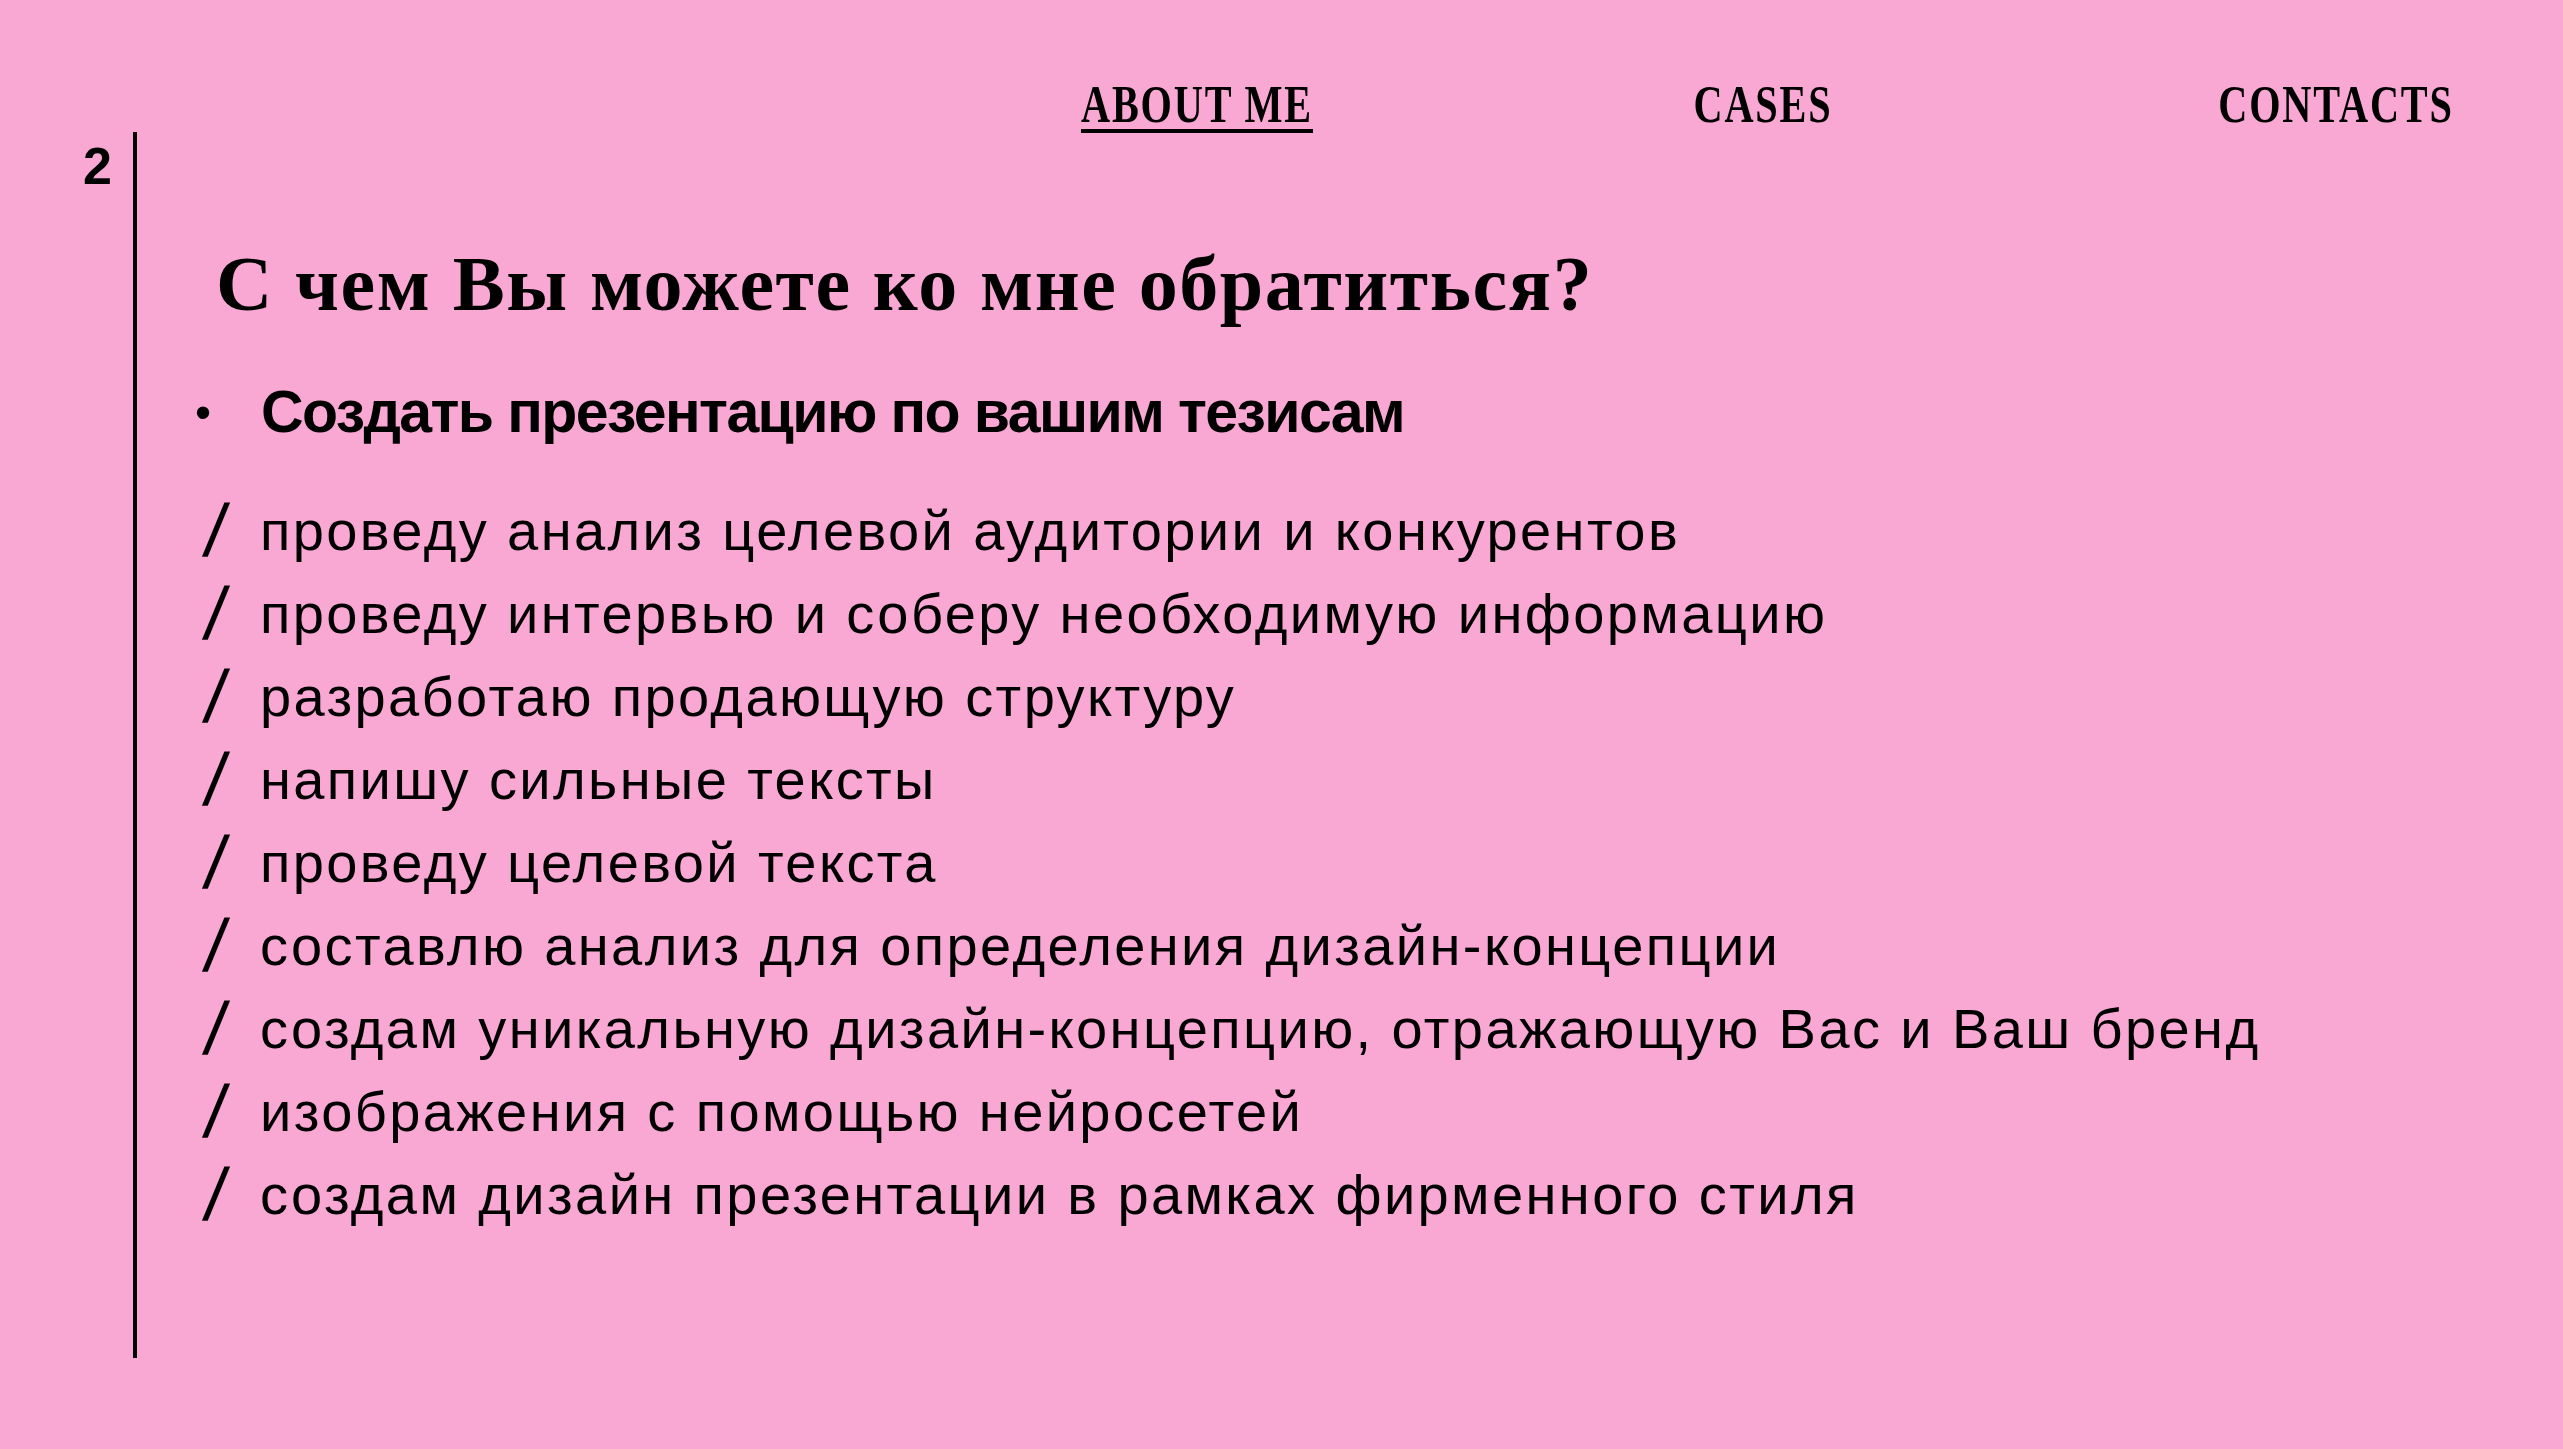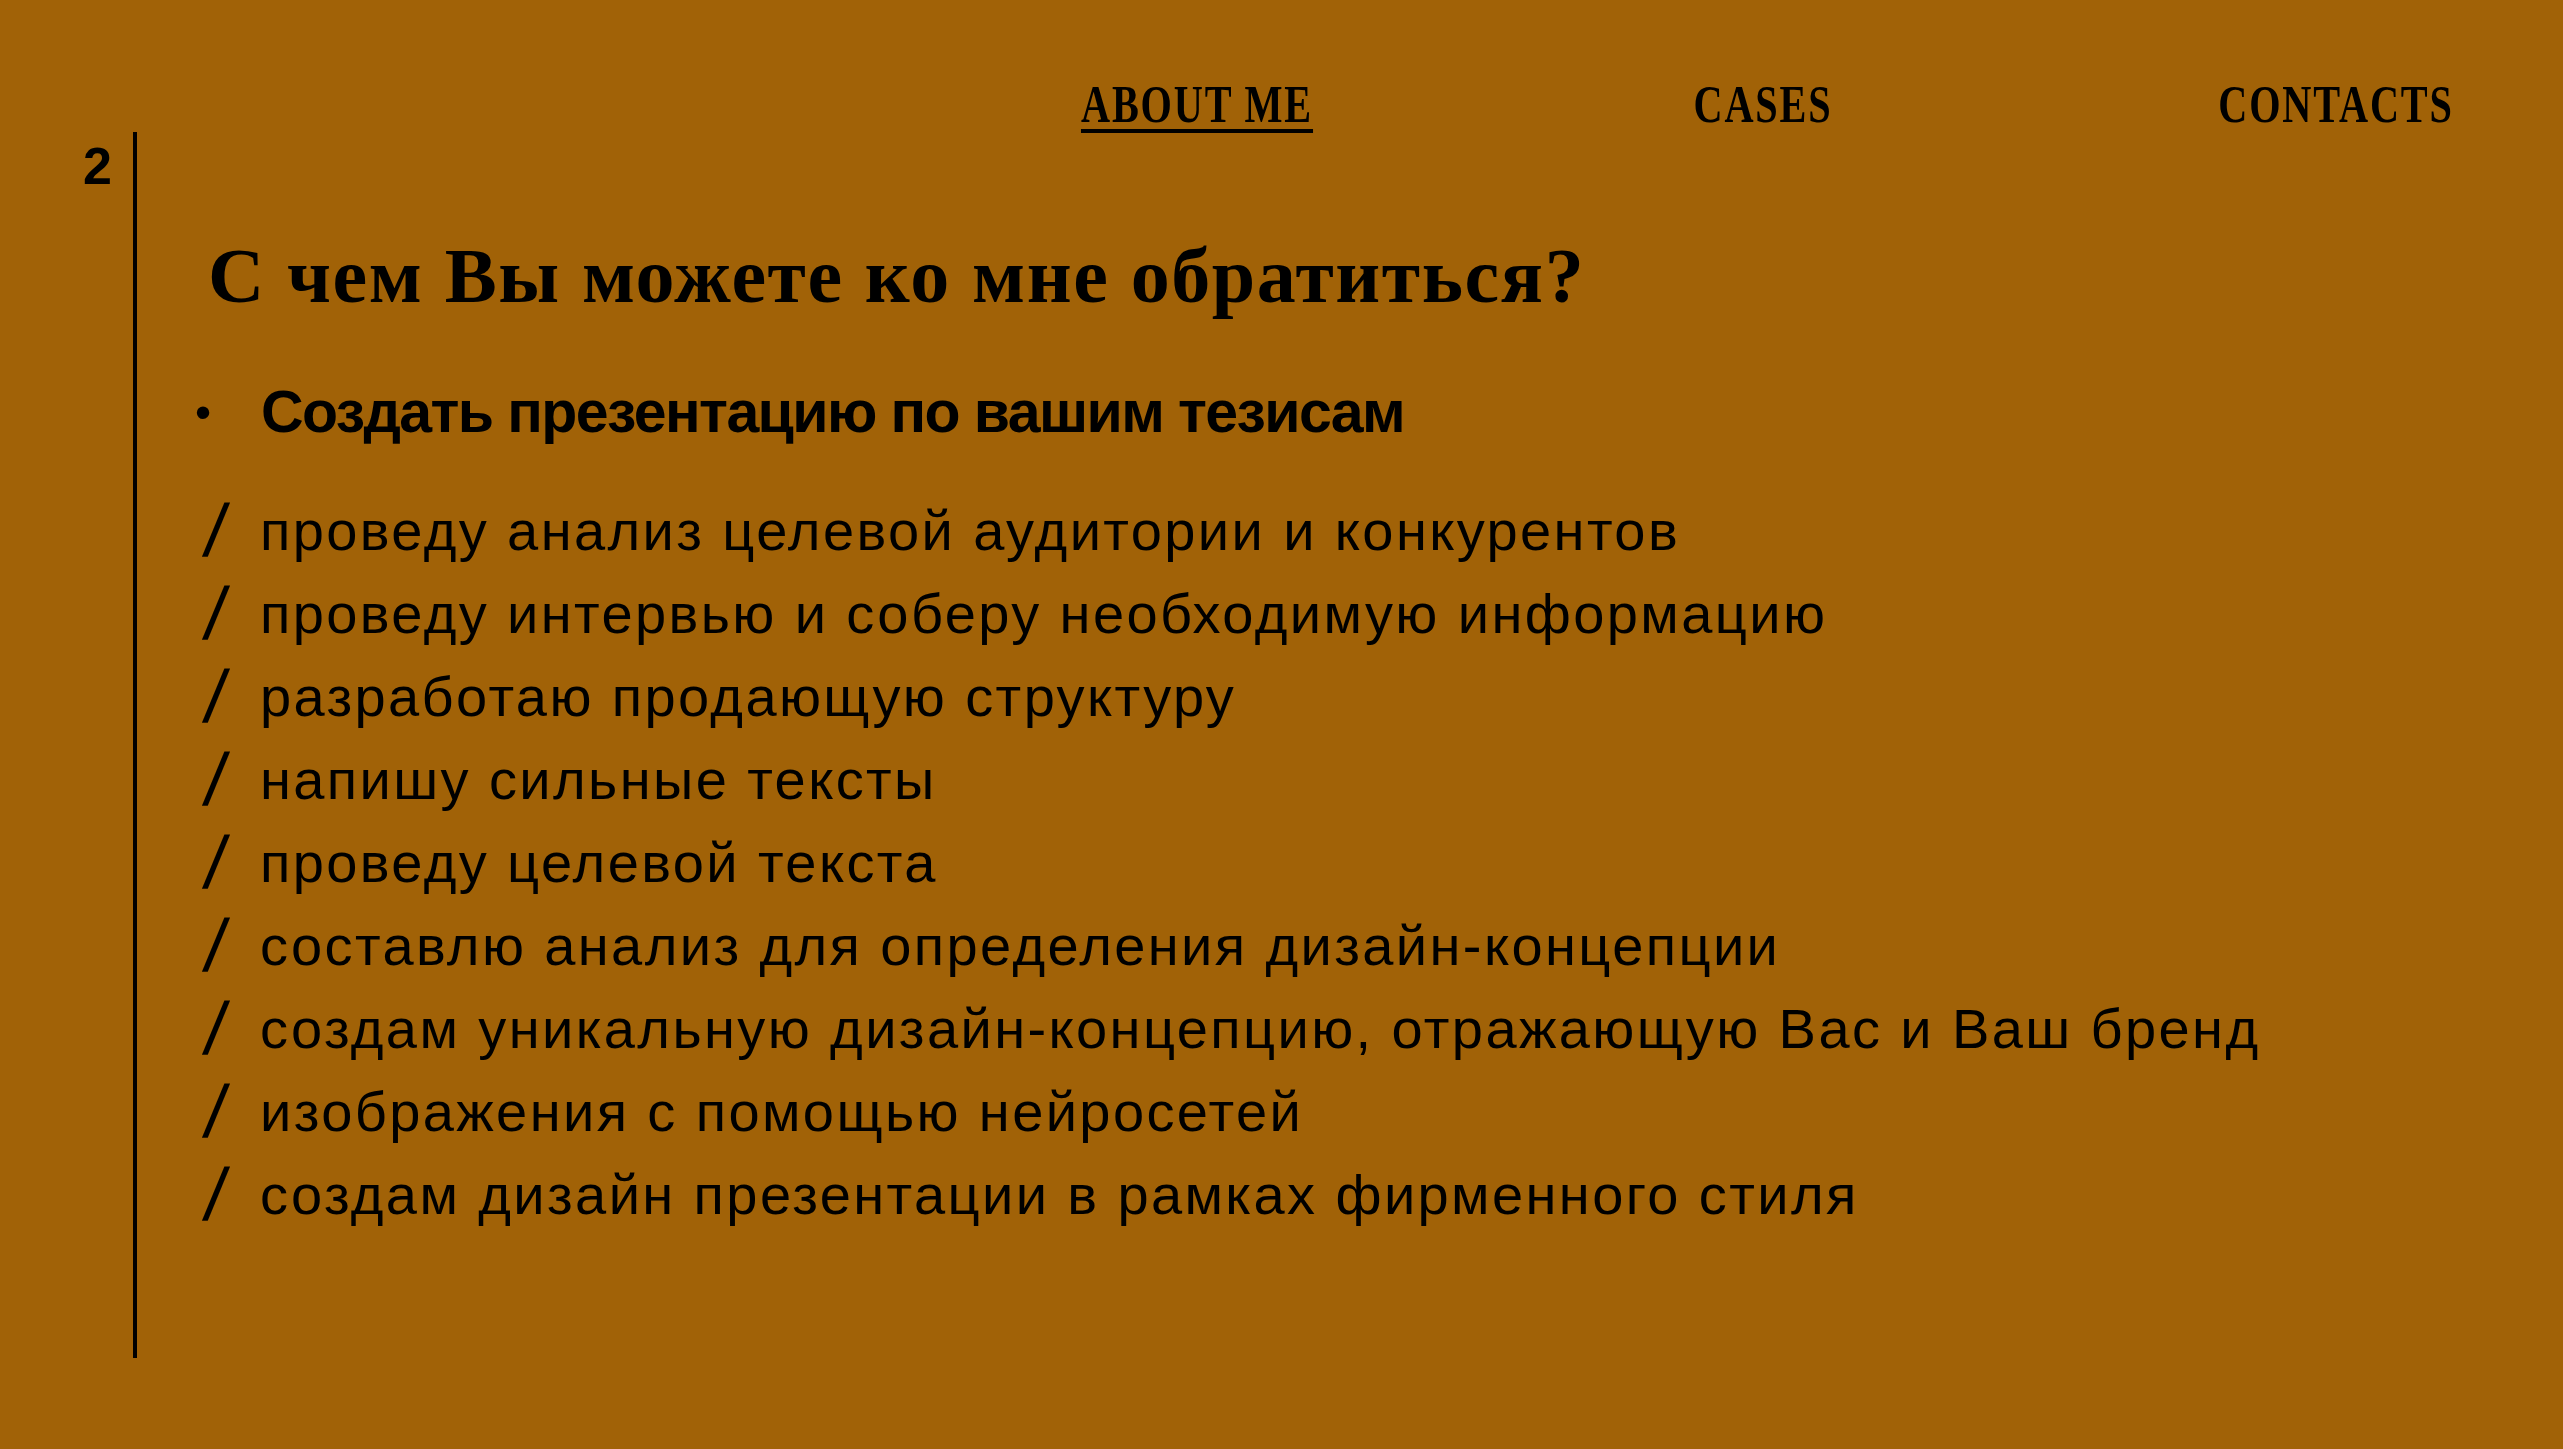--- a/index.html
+++ b/index.html
@@ -3,21 +3,21 @@
 <meta charset="utf-8">
 <style>
   html, body { margin: 0; padding: 0; }
   body {
     width: 2563px; height: 1450px;
     background: #ffffff;
     font-family: "Liberation Sans", sans-serif;
     color: #000000;
     overflow: hidden;
   }
-  .slide { position: relative; width: 2563px; height: 1450px; background: #a16207; }
+  .slide { position: relative; width: 2563px; height: 1450px; background: #f9a8d4; }
 
   
   .nav-item {
     position: absolute;
     top: 78px;
     transform: translateX(-50%);
     text-decoration: none;
     color: #000000;
     white-space: nowrap;
     cursor: pointer;
@@ -52,21 +52,21 @@
     position: absolute;
     left: 133px; top: 132px;
     width: 4px; height: 1226px;
     background: #000000;
   }
 
   
   .title {
     position: absolute;
     left: 204px; top: 224px;
-    margin: 4px;
+    margin: 12px;
     font-family: "Liberation Serif", serif;
     font-weight: 700;
     font-size: 78px;
     line-height: 96px;
     letter-spacing: 1.6px;
     white-space: nowrap;
   }
 
   
   .lead {

